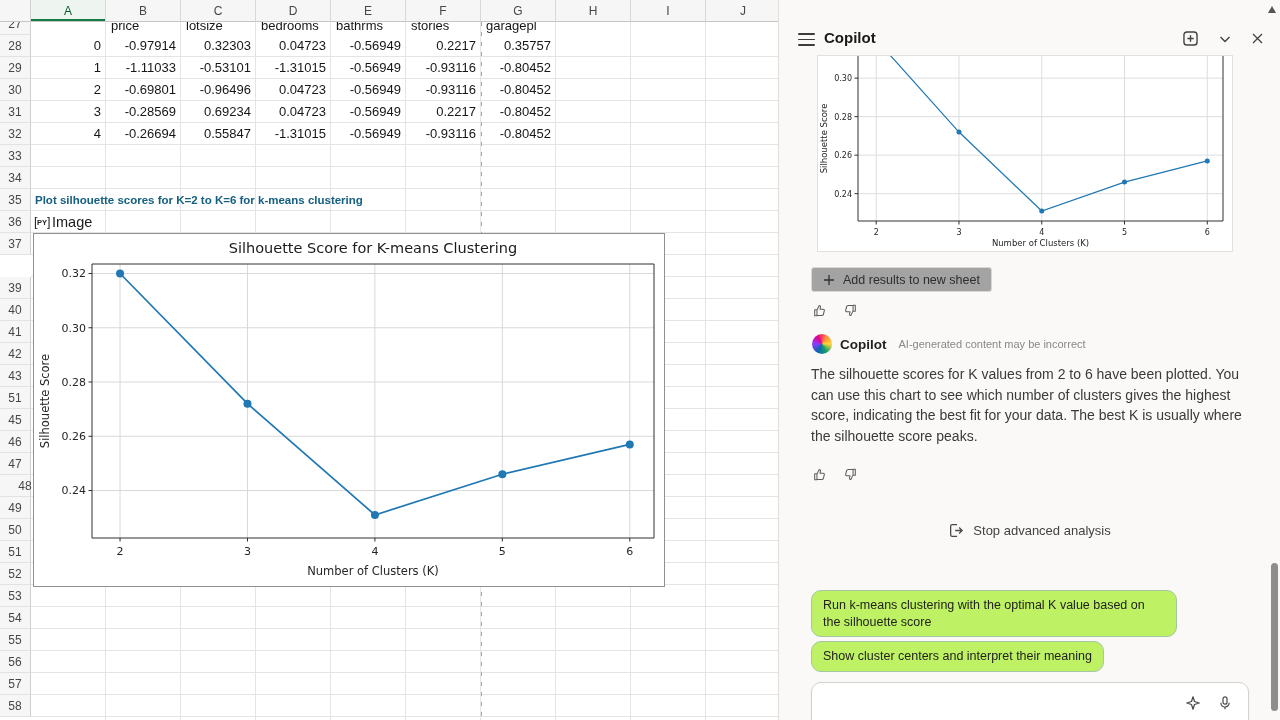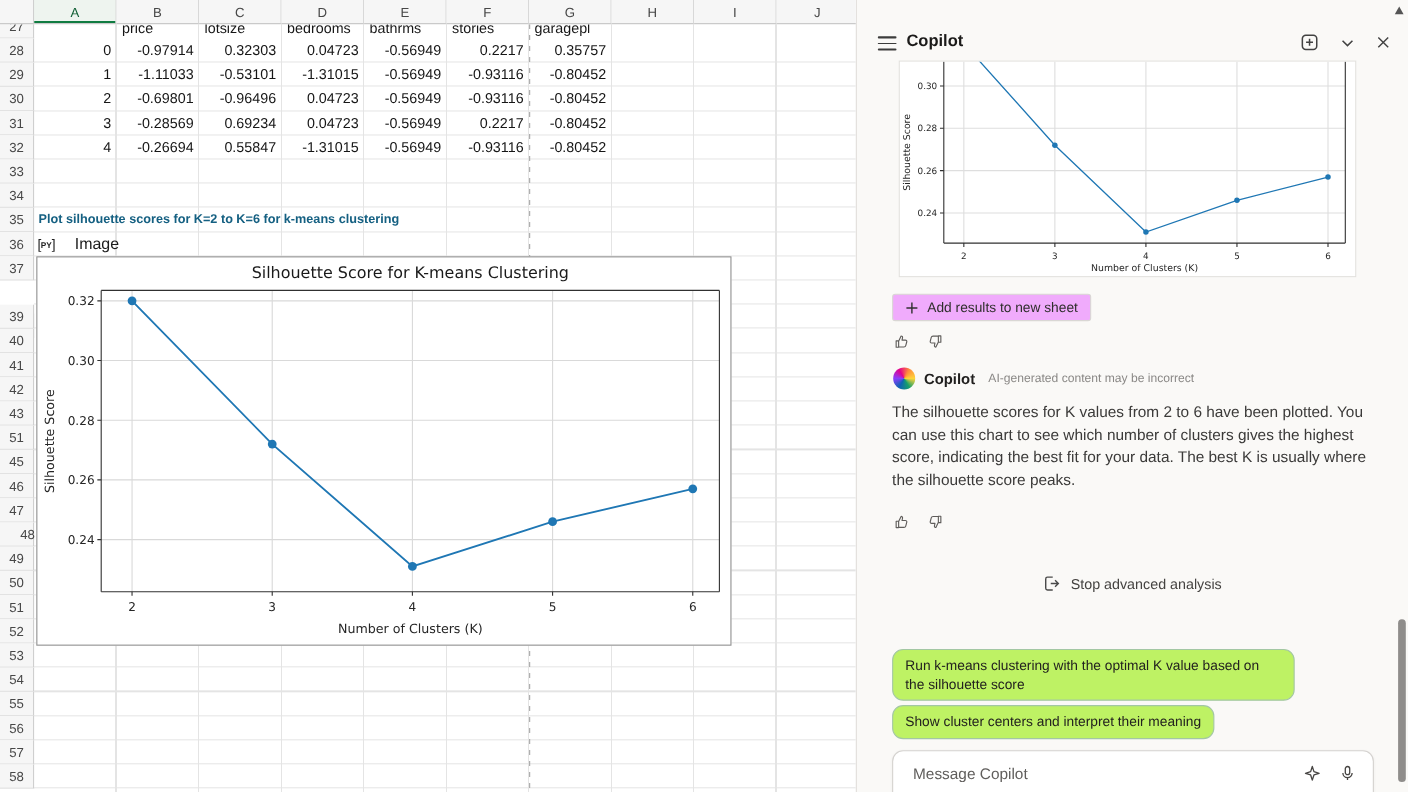--- a/index.html
+++ b/index.html
@@ -27,42 +27,42 @@
   .rowhdr.sliver span{margin-top:-8px;line-height:20px}
   .cell{position:absolute;width:75px;height:22px;box-sizing:border-box;z-index:3;
     font-size:13px;color:#161616;line-height:22px;cursor:cell}
   .cell.num{text-align:right;padding-right:5px}
   .cell.hdr27{overflow:hidden;padding-left:5px}
   .cell.hdr27 span{display:block;margin-top:-6px;line-height:19px}
   .cell.prompt{font-weight:bold;font-size:11.5px;color:#156082;white-space:nowrap;padding-left:4px;width:540px}
   .cell.imgcell{display:flex;align-items:center;padding-left:3px;width:220px;font-size:14.5px}
   .pybr{font-size:12.5px;color:#222;letter-spacing:-0.5px}
   .pyl{font-size:7.5px;font-weight:bold;letter-spacing:0;vertical-align:1px}
-  .imglabel{margin-left:18px;color:#1b1b1b}
+  .imglabel{margin-left:2px;color:#1b1b1b}
   .sheet-chart{position:absolute;left:33px;top:233px;width:630px;height:352px;background:#fff;
     border:1px solid #909090;z-index:5}
   svg{display:block}
   svg text{font-family:"DejaVu Sans",sans-serif}
 
   
   .pane{position:absolute;left:778px;top:0;width:502px;height:720px;background:#faf9f7;
     border-left:1px solid #e1dedb;box-sizing:border-box;overflow:hidden}
   .scrollup{position:absolute;right:4px;top:6px;width:0;height:0;cursor:pointer;
     border-left:4px solid transparent;border-right:4px solid transparent;border-bottom:7px solid #555}
   .scrollthumb{position:absolute;right:2px;top:563px;width:7px;height:148px;background:#8f8d8b;border-radius:4px;cursor:grab}
   .hamburger{position:absolute;left:19px;top:33px;width:17px;height:13px;display:flex;flex-direction:column;
     justify-content:space-between;cursor:pointer}
   .hamburger span{display:block;height:1.8px;background:#3c3c3c;border-radius:1px}
   .pane-title{position:absolute;left:45px;top:29px;font-size:15px;font-weight:700;color:#1b1a19}
   .hicons{position:absolute;right:13px;top:27px;display:flex;gap:13px;align-items:center}
   .hicon{background:none;border:none;padding:2px;cursor:pointer;display:flex}
   .chart-card{position:absolute;left:38px;top:55px;width:416px;height:197px;background:#fff;
     border:1px solid #e3e1de;box-sizing:border-box;overflow:hidden;cursor:pointer}
   .add-btn{position:absolute;left:32px;top:267px;height:25px;display:flex;align-items:center;gap:8px;
-    padding:0 11px;background:#f0abfc;border:1px solid #d9d7d4;border-radius:3px;font-size:12.5px;
+    padding:0 11px;background:#a3a3a3;border:1px solid #d9d7d4;border-radius:3px;font-size:12.5px;
     color:#2f2e2c;font-family:inherit;cursor:pointer}
   .thumbs{position:absolute;left:32px;display:flex;gap:10px}
   .t1{top:301px}.t2{top:465px}
   .thumb-btn{background:none;border:none;padding:2px;cursor:pointer;display:flex}
   .attrib{position:absolute;left:33px;top:334px;display:flex;align-items:center;gap:8px}
   .logo{width:20px;height:20px;border-radius:50%;
     background:conic-gradient(from 210deg,#0e63b3,#8a3ffc,#e3008c,#ff8c3a,#ffd43a,#16a06a,#0e63b3)}
   .attrib-name{font-size:13.5px;font-weight:700;color:#201f1e}
   .attrib-note{font-size:11px;color:#8a8886;margin-left:4px}
   .msg{position:absolute;left:32px;top:364px;width:448px;margin:0;font-size:14px;line-height:20.5px;color:#3b3a39}
@@ -371,21 +371,20 @@
         <path d="M8.5 2.5H4A1.5 1.5 0 0 0 2.5 4v8A1.5 1.5 0 0 0 4 13.5h4.5"></path>
         <path d="M10.5 5.2 13.3 8l-2.8 2.8M13.2 8H6.8"></path>
       </svg>
     <span>Stop advanced analysis</span>
   </button>
 
   <button class="pill p1">Run k-means clustering with the optimal K value based on the silhouette score</button>
   <button class="pill p2">Show cluster centers and interpret their meaning</button>
 
   <div class="input-box">
-    <input placeholder="Message Copilot" style="">
     <div class="input-icons">
       <button class="iicon">
         <svg width="16" height="16" viewBox="0 0 16 16" fill="none" stroke="#484644" stroke-width="1.2" stroke-linejoin="round">
             <path d="M8 1.8 9.5 6.5 14.2 8 9.5 9.5 8 14.2 6.5 9.5 1.8 8 6.5 6.5z"></path>
           </svg>
       </button>
       <button class="iicon">
         <svg width="16" height="16" viewBox="0 0 16 16" fill="none" stroke="#484644" stroke-width="1.2">
             <rect x="6" y="1.8" width="4" height="7.4" rx="2"></rect>
             <path d="M3.8 7.8a4.2 4.2 0 0 0 8.4 0M8 12v2.2"></path>

